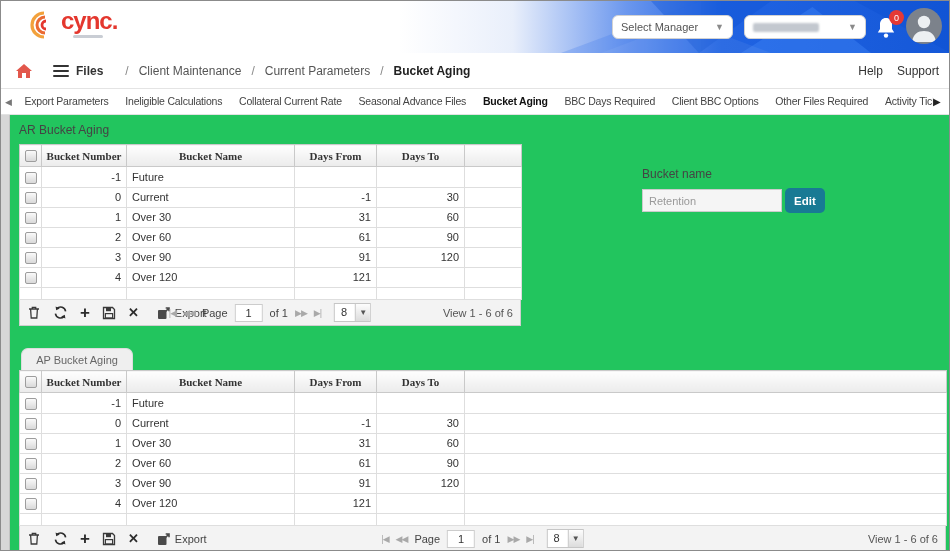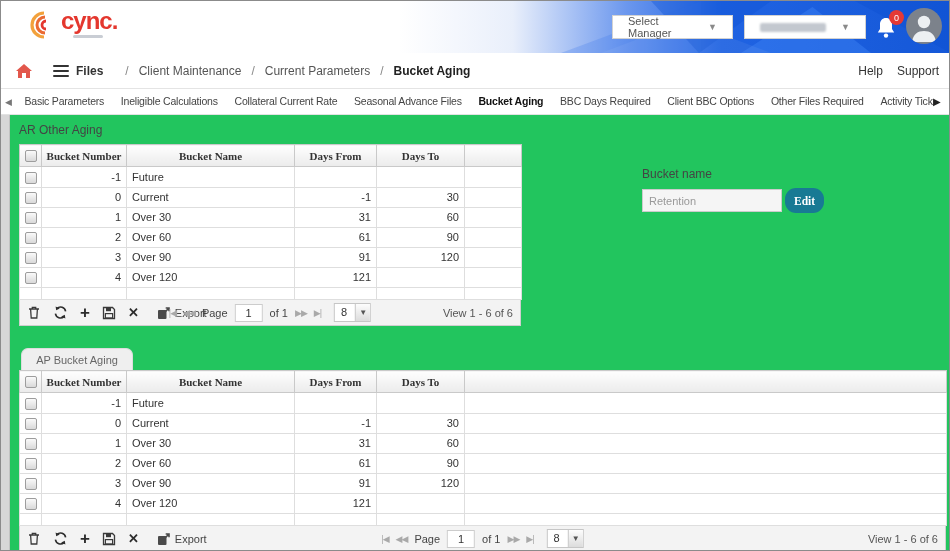--- a/index.html
+++ b/index.html
@@ -14,22 +14,22 @@
     position: absolute; top: 0; left: 0; width: 100%; height: 52px; overflow: hidden;
     background: linear-gradient(90deg, #ffffff 0%, #ffffff 42%, #e9effb 54%, #6b97ee 66%, #2063e2 76%, #1558d8 100%);
   }
   .poly { position: absolute; }
   .logo { position: absolute; left: 26px; top: 7px; display: flex; align-items: flex-start; }
   .logo-text { font-size: 24px; font-weight: bold; color: #e4372e; letter-spacing: -1px; line-height: 26px; }
   .logo-sub { width: 30px; height: 3px; background: #c9cdd4; margin: 27px 0 0 -44px; border-radius: 2px; }
 
   .hdr-select {
     position: absolute; top: 14px; height: 24px; background: #fff; border: 1px solid #d2d2d2;
-    border-radius: 0; font-size: 11px; color: #555; display: flex; align-items: center;
-    padding: 0 15px; justify-content: space-between;
+    border-radius: 6px; font-size: 11px; color: #555; display: flex; align-items: center;
+    padding: 0 8px; justify-content: space-between;
   }
   .caret { color: #8a8a8a; font-size: 9px; margin-left: 6px; }
   .redacted { width: 66px; height: 9px; background: #c3c8cf; border-radius: 2px; filter: blur(1.2px); }
 
   .bell-wrap { position: absolute; left: 874px; top: 15px; width: 30px; height: 30px; }
   .badge {
     position: absolute; left: 14px; top: -6px; width: 15px; height: 15px; border-radius: 50%;
     background: #e53935; color: #fff; font-size: 9px; display: flex; align-items: center; justify-content: center;
   }
   .avatar {
@@ -104,22 +104,22 @@
   
   .bn-panel { position: absolute; left: 641px; top: 166px; }
   .bn-label { font-size: 12px; color: #444; margin-bottom: 7px; }
   .bn-row { display: flex; align-items: center; justify-content: space-between; }
   .bn-input {
     width: 140px; height: 23px; border: 1px solid #ccc; background: #f5f5f5; color: #999;
     font-size: 11px; padding: 0 6px; font-family: "Liberation Sans", sans-serif;
   }
   .edit-btn {
     margin-left: 3px; height: 25px; padding: 0 9px; background: #187a94; color: #fff;
-    border: none; border-radius: 11px; font-size: 11.5px; font-weight: bold; cursor: pointer;
-    font-family: Liberation Serif, serif;
+    border: none; border-radius: 5px; font-size: 11.5px; font-weight: bold; cursor: pointer;
+    font-family: Liberation Sans, sans-serif;
   }
 
   
   .ap-tab {
     position: relative; width: 112px; height: 22px; background: #efefef; border: 1px solid #ddd; border-bottom: none;
     border-radius: 7px 7px 0 0; font-size: 11px; color: #666; display: flex; align-items: center; justify-content: center;
     margin-left: 2px;
   }
   svg { display: block; }
 </style>
@@ -188,38 +188,38 @@
     <span class="bc-sep">/</span>
     <span class="bc-item bc-current">Bucket Aging</span>
     <span class="bc-right">
       <span>Help</span>
       <span>Support</span>
     </span>
   </div>
 
   <div class="tabbar">
     <span class="tab-scroll-left">◀</span>
-    <span class="tab">Basic Parameters</span>
+    <span class="tab">Export Parameters</span>
     <span class="tab">Ineligible Calculations</span>
     <span class="tab">Collateral Current Rate</span>
     <span class="tab">Seasonal Advance Files</span>
     <span class="tab active">Bucket Aging</span>
     <span class="tab">BBC Days Required</span>
     <span class="tab">Client BBC Options</span>
     <span class="tab">Other Files Required</span>
     <span class="tab">Activity Tickler</span>
     
     
     
     <span class="tab-scroll-right">▶</span>
   </div>
 
   <div class="leftstrip"></div>
 
-  <div class="section-title">AR Other Aging</div>
+  <div class="section-title">AR Bucket Aging</div>
 
   <div class="grid-wrap" style="left:18px; top:143px; width:502px;">
     <table class="grid" style="width:502px;">
       <colgroup>
           <col style="width:22px">
           <col style="width:85px">
           <col style="width:168px">
           <col style="width:82px">
           <col style="width:88px">
           <col style="width:57px">

